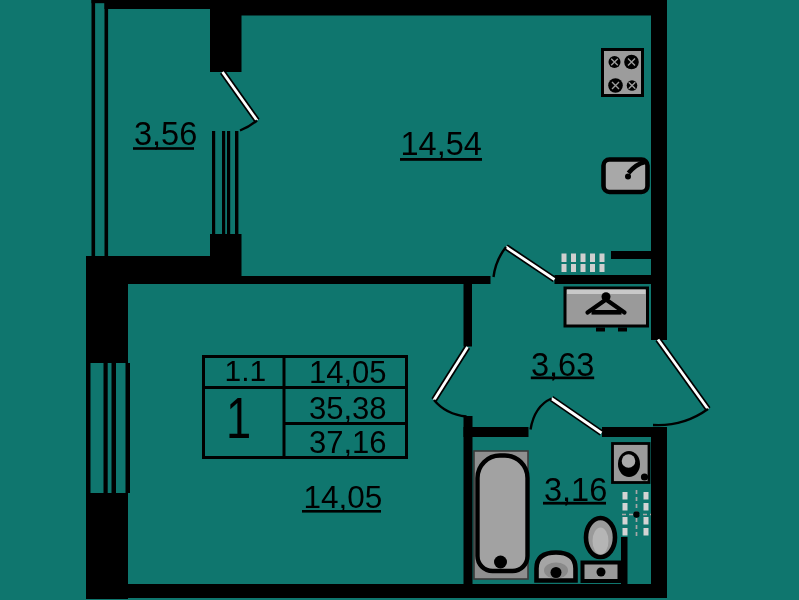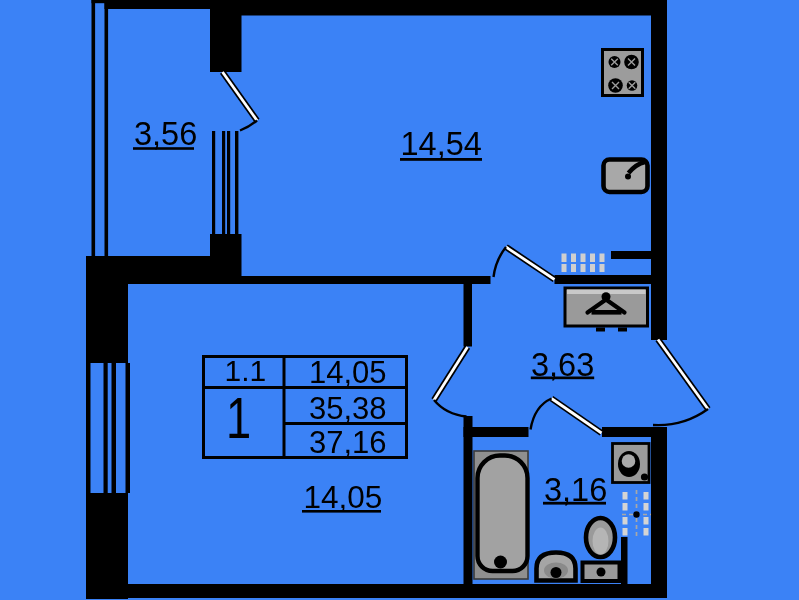--- a/index.html
+++ b/index.html
@@ -1,16 +1,16 @@
 <!DOCTYPE html>
 <html><head>
 <meta charset="utf-8">
 <style>
 html,body{margin:0;padding:0;background:#ffffff;}
-#plan{position:relative;width:799px;height:600px;background:#3b82f6;overflow:hidden;}
+#plan{position:relative;width:799px;height:600px;background:#0f766e;overflow:hidden;}
 text{font-family:"Liberation Sans",sans-serif;fill:#000000;}
 </style>
 </head>
 <body>
 <div id="plan">
 <svg width="799" height="600" viewBox="0 0 799 600" xmlns="http://www.w3.org/2000/svg">
 
 <rect x="91.5" y="0" width="14" height="3.2" fill="#000"></rect>
 
 <rect x="91.5" y="0" width="3.6" height="256" fill="#000"></rect>

